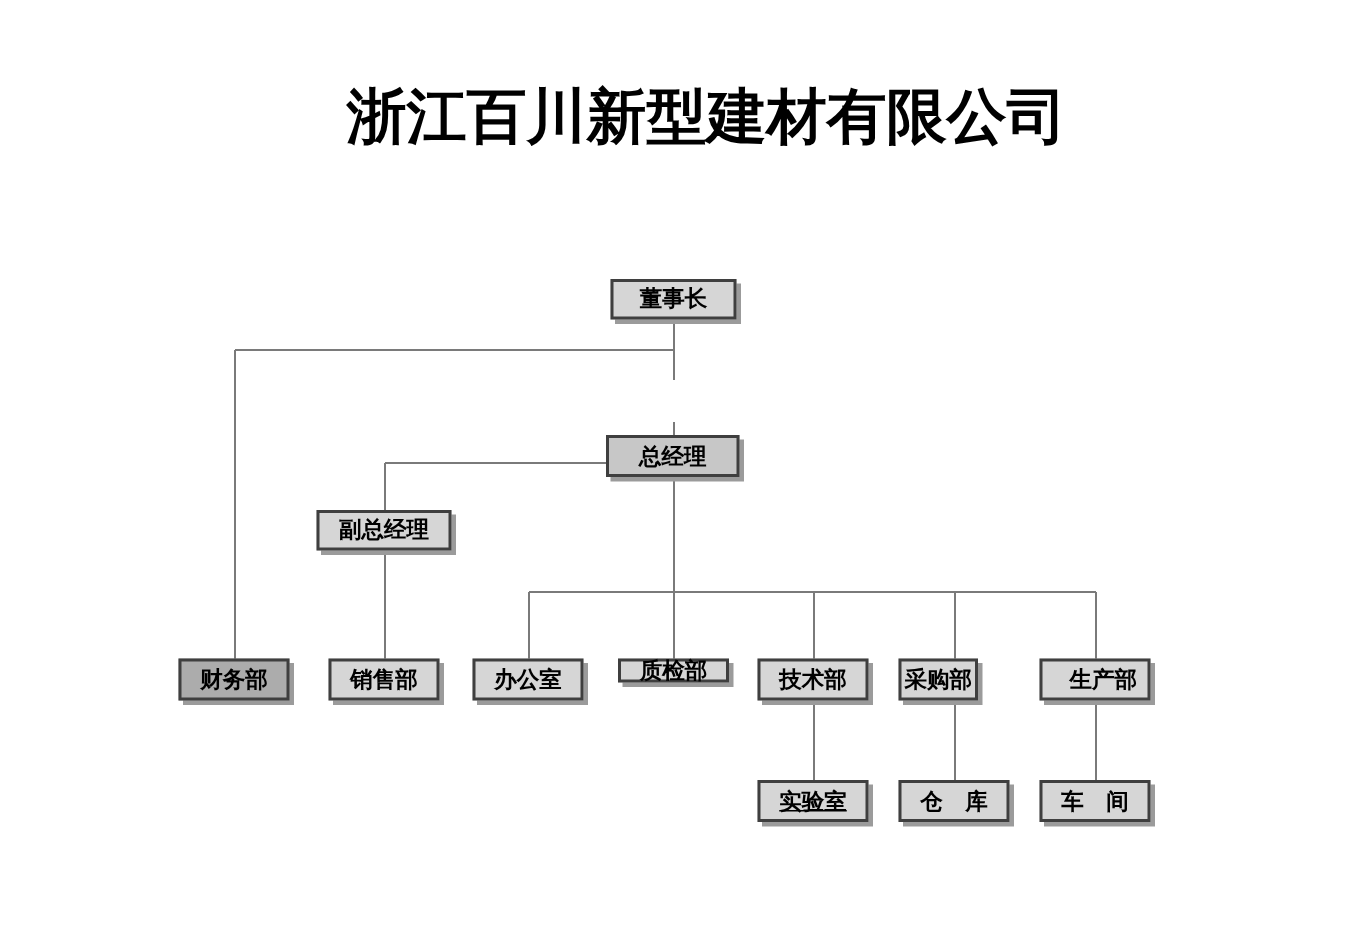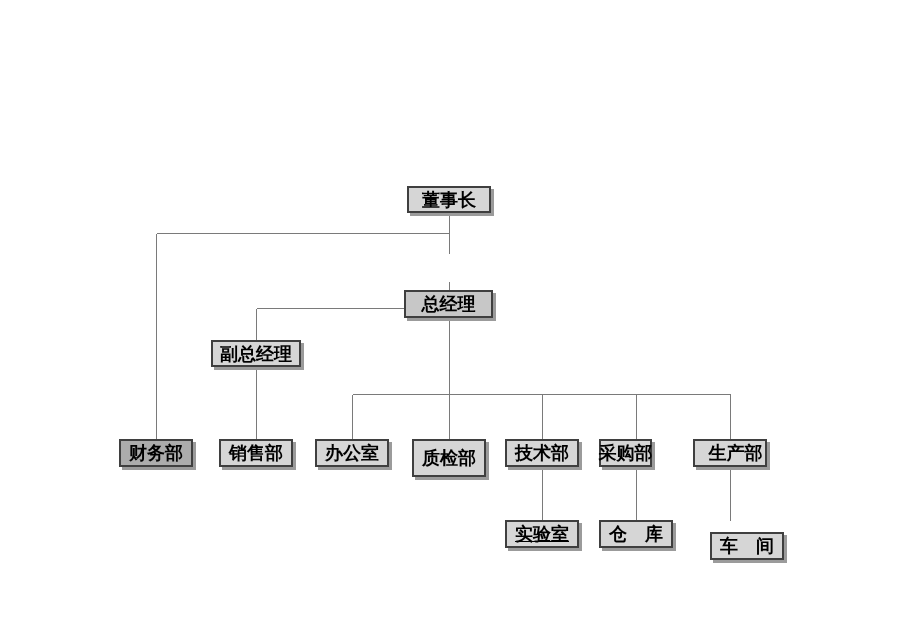--- a/index.html
+++ b/index.html
@@ -39,36 +39,37 @@
     height: 633px;
   }
   .node {
     position: absolute;
     box-sizing: border-box;
     border: 2px solid var(--box-border, #3f3f3f);
     background: var(--box-fill-light, #d6d6d6);
     box-shadow: 3px 3px 0 var(--box-shadow, #9b9b9b);
     color: var(--text-color, #000000);
     font-weight: bold;
-    font-size: 18px;
+    font-size: 15px;
     display: flex;
     align-items: center;
     justify-content: center;
     white-space: nowrap;
     line-height: 1;
   }
   .node.variant-medium { background: var(--box-fill-medium, #c7c7c7); margin-top: 37px; }
   .node.variant-dark   { background: var(--box-fill-dark, #acacac); }
 </style>
 </head>
 <body>
 
 <div class="page">
 
   <div class="title-block">
+    <div class="title-line">浙江百川新型建材有限公司</div>
   </div>
 
   <svg class="connector-layer" width="900" height="633" viewBox="0 0 900 633" id="connector-svg">
       <line x1="449.5" y1="213.5" x2="449.5" y2="253.5" stroke="#7a7a7a" stroke-width="1.3" shape-rendering="crispEdges"></line>
       <line x1="156.5" y1="233.5" x2="449.5" y2="233.5" stroke="#7a7a7a" stroke-width="1.3" shape-rendering="crispEdges"></line>
       <line x1="156.5" y1="233.5" x2="156.5" y2="439.5" stroke="#7a7a7a" stroke-width="1.3" shape-rendering="crispEdges"></line>
       <line x1="449.5" y1="281.5" x2="449.5" y2="439.5" stroke="#7a7a7a" stroke-width="1.3" shape-rendering="crispEdges"></line>
       <line x1="256.5" y1="308.5" x2="449.5" y2="308.5" stroke="#7a7a7a" stroke-width="1.3" shape-rendering="crispEdges"></line>
       <line x1="256.5" y1="308.5" x2="256.5" y2="340.5" stroke="#7a7a7a" stroke-width="1.3" shape-rendering="crispEdges"></line>
       <line x1="256.5" y1="367.5" x2="256.5" y2="439.5" stroke="#7a7a7a" stroke-width="1.3" shape-rendering="crispEdges"></line>
@@ -82,22 +83,22 @@
       <line x1="730.5" y1="467.5" x2="730.5" y2="520.5" stroke="#7a7a7a" stroke-width="1.3" shape-rendering="crispEdges"></line>
     </svg>
 
   <div id="nodes-layer">
       <div class="node variant-light" style="left: 407px; top: 186px; width: 84px; height: 27px;">董事长</div>
       <div class="node variant-medium" style="left: 404px; top: 253px; width: 89px; height: 28px;">总经理</div>
       <div class="node variant-light" style="left: 211px; top: 340px; width: 90px; height: 27px;">副总经理</div>
       <div class="node variant-dark" style="left: 119px; top: 439px; width: 74px; height: 28px;">财务部</div>
       <div class="node variant-light" style="left: 219px; top: 439px; width: 74px; height: 28px;">销售部</div>
       <div class="node variant-light" style="left: 315px; top: 439px; width: 74px; height: 28px;">办公室</div>
-      <div class="node variant-light" style="left: 412px; top: 439px; width: 74px; height: 38px;">质检部</div>
+      <div class="node variant-light" style="left: 412px; top: 439px; width: 74px; height: 16px;">质检部</div>
       <div class="node variant-light" style="left: 505px; top: 439px; width: 74px; height: 28px;">技术部</div>
       <div class="node variant-light" style="left: 599px; top: 439px; width: 53px; height: 28px;">采购部</div>
       <div class="node variant-light" style="left: 693px; top: 439px; width: 74px; height: 28px; padding-left: 11px;">生产部</div>
       <div class="node variant-light" style="left: 505px; top: 520px; width: 74px; height: 28px; text-decoration: underline;">实验室</div>
       <div class="node variant-light" style="left: 599px; top: 520px; width: 74px; height: 28px;">仓　库</div>
-      <div class="node variant-light" style="left: 693px; top: 532px; width: 74px; height: 28px; margin-left: 17px;">车　间</div>
+      <div class="node variant-light" style="left: 693px; top: 520px; width: 74px; height: 28px;">车　间</div>
     </div>
 
 </div>
 
 </body></html>

